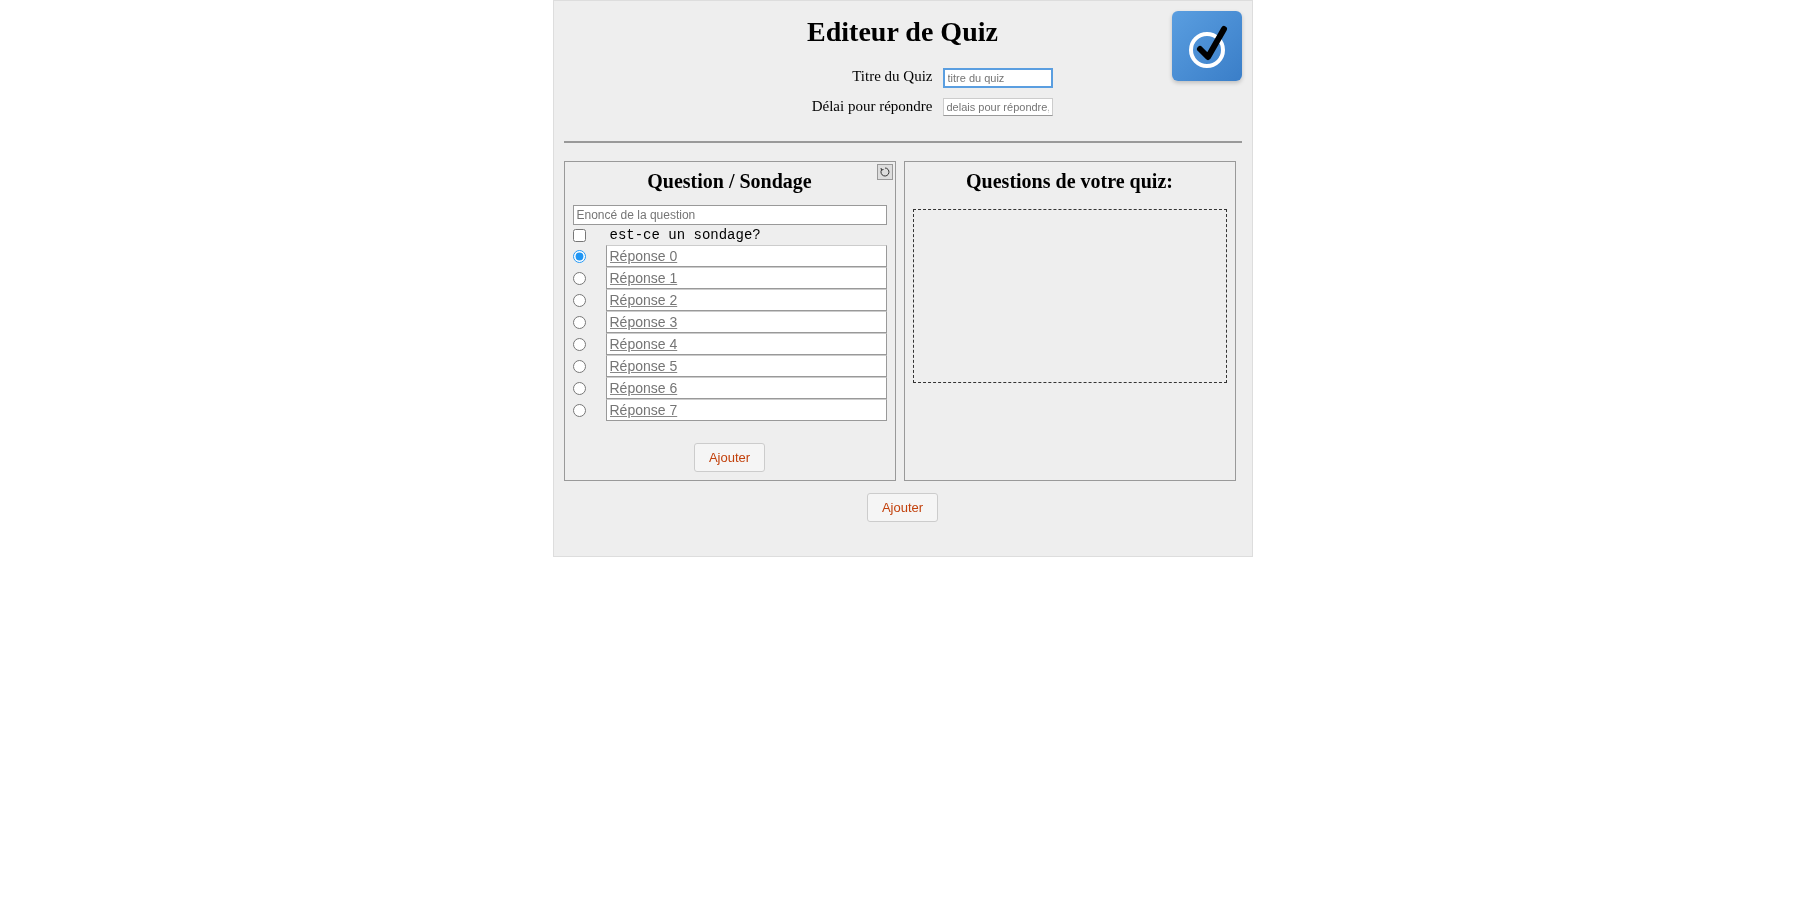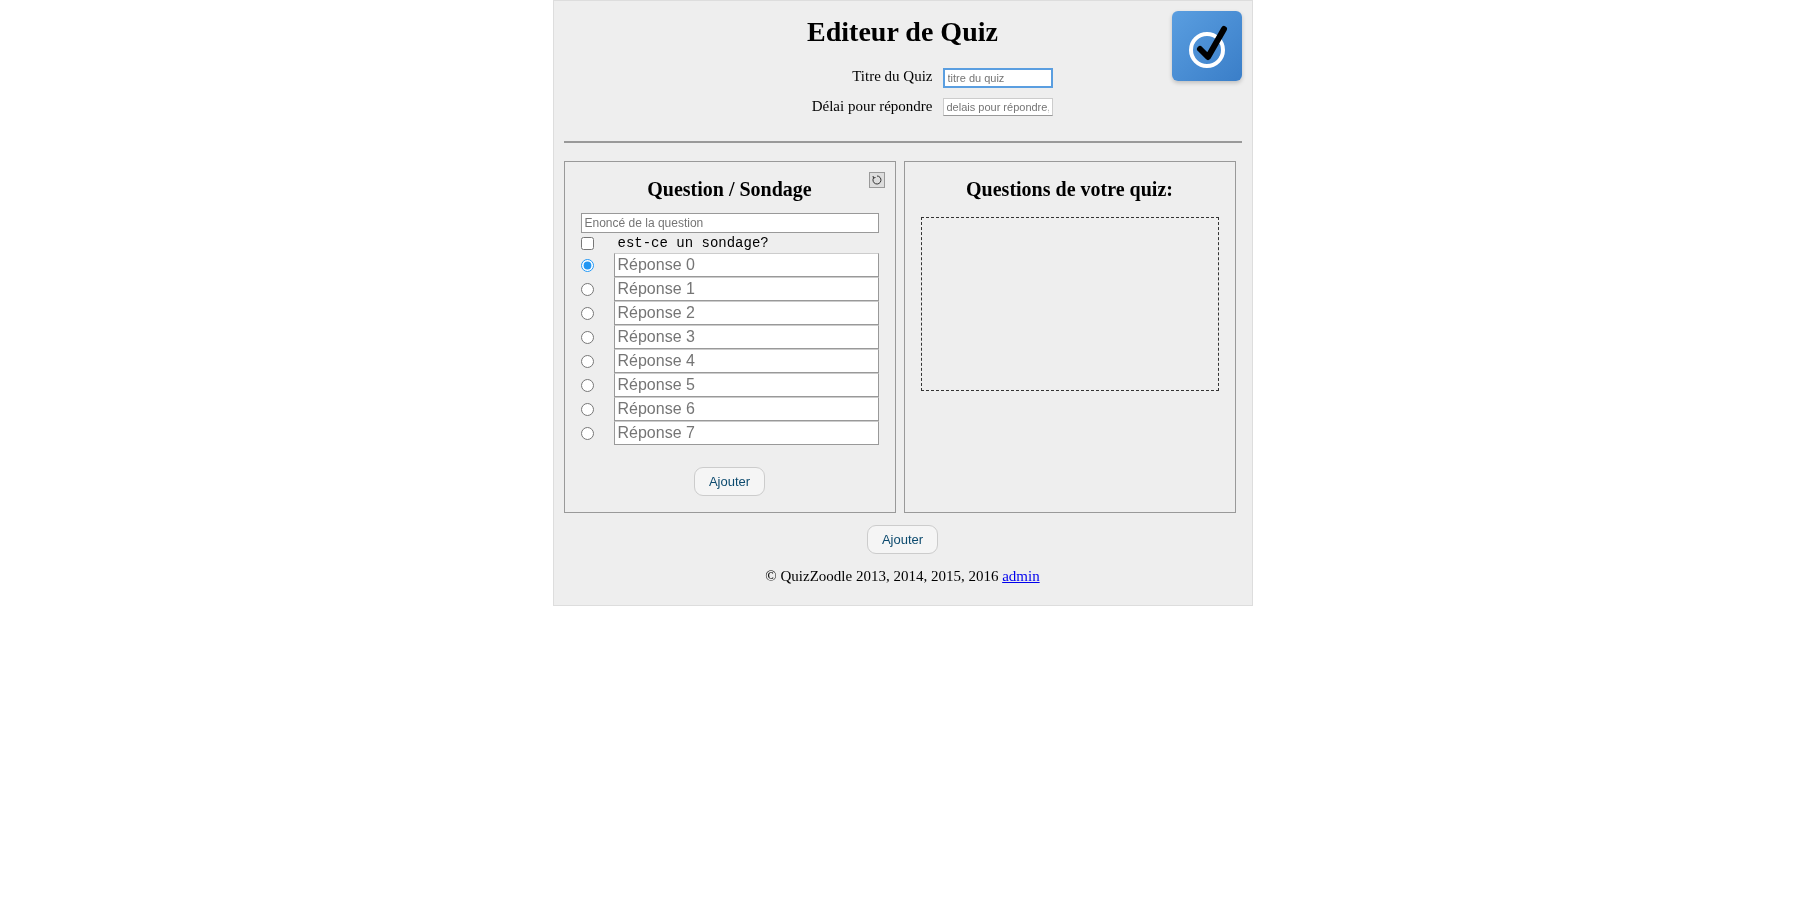--- a/index.html
+++ b/index.html
@@ -82,21 +82,21 @@
       color: #888;
     }
     .panels {
       display: flex;
       gap: 8px;
       margin-bottom: 12px;
     }
     .panel {
       border: 1px solid #999;
       background: #eeeeee;
-      padding: 16px;
+      padding: 8px;
     }
     .panel-left {
       width: 332px;
     }
     .panel-right {
       width: 332px;
     }
     .panel-title {
       font-size: 20px;
       font-weight: bold;
@@ -148,40 +148,41 @@
       gap: 20px;
       margin-bottom: 0;
     }
     .answer-row input[type="radio"] {
       width: 13px;
       height: 13px;
       accent-color: #2196f3;
     }
     .answer-input {
       flex: 1;
-      font-size: 16px;
+      font-size: 14px;
       font-family: Arial, sans-serif;
       padding: 2px 3px;
       border: 1px solid #999;
       border-top: 1px solid #ccc;
       background: #fff;
       color: #888;
+      text-decoration: underline;
     }
     .ajouter-btn-wrap {
       text-align: center;
       margin-top: 22px;
     }
     .btn {
       font-family: Arial, sans-serif;
       font-size: 13px;
       padding: 6px 14px;
       background: #f5f5f5;
       border: 1px solid #ccc;
-      border-radius: 9px;
-      color: #0c4a6e;
+      border-radius: 3px;
+      color: #c2410c;
       cursor: pointer;
     }
     .drop-zone {
       border: 1px dashed #333;
       height: 174px;
       margin-top: 16px;
     }
     .suivant-wrap {
       text-align: center;
       margin-bottom: 14px;
@@ -276,16 +277,13 @@
     <div class="panel panel-right">
       <h2 class="panel-title">Questions de votre quiz:</h2>
       <div class="drop-zone"></div>
     </div>
   </div>
 
   <div class="suivant-wrap">
     <button class="btn">Ajouter</button>
   </div>
 
-  <div class="footer">
-    <span>© QuizZoodle 2013, 2014, 2015, 2016 </span><a href="#">admin</a>
-  </div>
 </div>
 
 </body></html>

